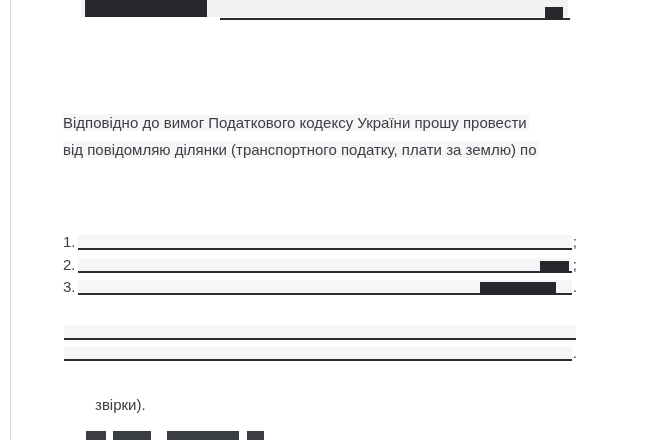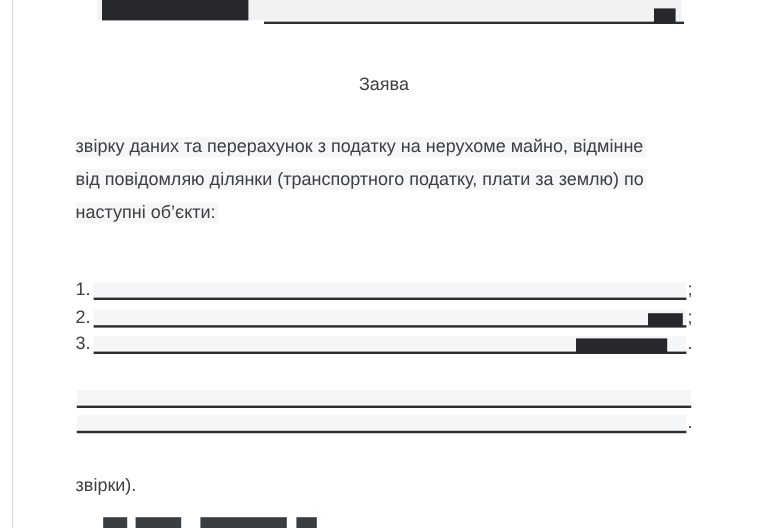--- a/index.html
+++ b/index.html
@@ -18,43 +18,41 @@
   .para{position:absolute;left:63px;top:109px;width:540px;line-height:27.3px;}
   .para .line{white-space:nowrap;}
   .hl{background:#f5f6f8;padding:0 2px 0 0;}
   .blank-row{position:absolute;left:63px;width:514px;height:22px;display:flex;align-items:flex-end;white-space:nowrap;}
   .row1{top:228px;}.row2{top:250.5px;}.row3{top:273px;}
   .rowA{top:318px;}.rowB{top:339px;}
   .num{padding-right:1px;}
   .fill{flex:1;height:13px;background:#f5f6f8;border-bottom:2px solid #2b2d30;margin:0 1px 0 1px;}
   .kr-label{position:absolute;left:63px;top:301px;white-space:nowrap;}
   .note{position:absolute;left:63px;white-space:nowrap;}
-  .note1{top:374px;}.note2{top:396px;}
+  .note1{top:374px;}.note2{top:396px;margin-left:32px;}
   .bottom-mark{position:absolute;top:431px;height:9px;background:#3a3d41;}
   .bm1{left:86px;width:20px;}.bm2{left:113px;width:38px;}
   .bm3{left:167px;width:72px;}.bm4{left:247px;width:17px;}
 </style>
 </head>
 <body>
 
 <div class="page">
 
   <div class="left-border"></div>
 
   <div class="top-band"></div>
   <div class="redaction r-top"></div>
   <div class="rule top-rule"></div>
   <div class="redaction r-square"></div>
 
-  <div class="title">Заява</div>
 
   <div class="para">
-    <div class="line"><span class="hl">звірку даних та перерахунок з податку на нерухоме майно, відмінне</span></div>
+    <div class="line"><span class="hl">Відповідно до вимог Податкового кодексу України прошу провести</span></div>
     <div class="line"><span class="hl">від повідомляю ділянки (транспортного податку, плати за землю) по</span></div>
-    <div class="line"><span class="hl">наступні об’єкти:</span></div>
   </div>
 
   <div class="blank-row row1">
     <span class="num">1.</span>
     <span class="fill"></span>
     <span>;</span>
   </div>
   <div class="blank-row row2">
     <span class="num">2.</span>
     <span class="fill"></span>

